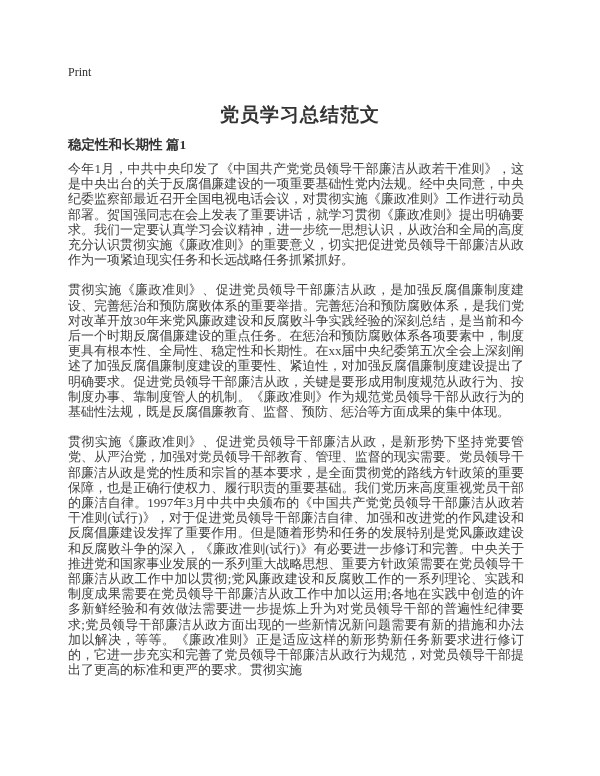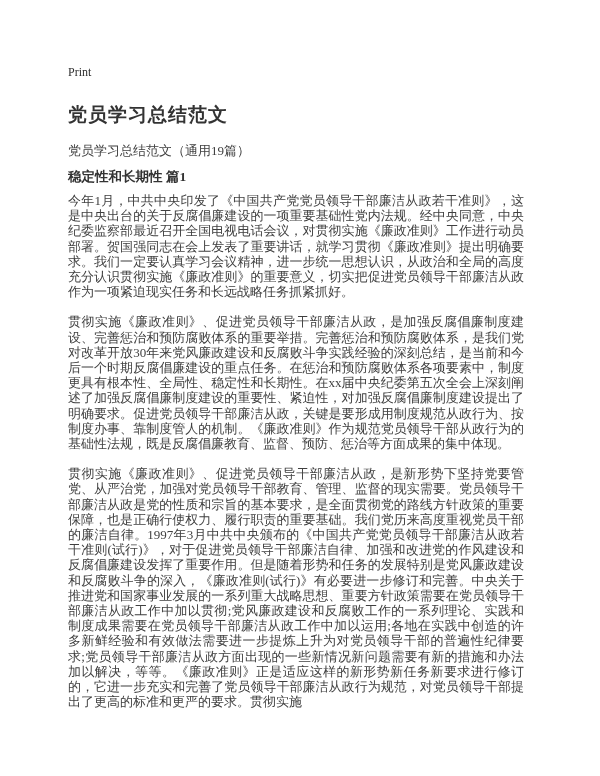--- a/index.html
+++ b/index.html
@@ -23,20 +23,21 @@
   }
   .print-label {
     font-size: 12px;
     line-height: 14px;
     color: #2e2e2e;
     display: inline-block;
     cursor: pointer;
   }
   .doc-title {
     margin: 23px 0 0 0;
+    text-align: center;
     font-size: 19px;
     line-height: 24px;
     font-weight: bold;
     color: #333333;
     letter-spacing: 1px;
   }
   .doc-subtitle {
     margin-top: 16px;
     font-size: 13px;
     line-height: 16px;
@@ -63,21 +64,20 @@
 </style>
 </head>
 <body>
 
 <div class="page">
 
   <span class="print-label">Print</span>
 
   <h1 class="doc-title">党员学习总结范文</h1>
 
-  <div class="doc-subtitle">党员学习总结范文（通用19篇）</div>
 
   <h2 class="section-heading">稳定性和长期性 篇1</h2>
 
   <div class="article">
     <p>今年1月，中共中央印发了《中国共产党党员领导干部廉洁从政若干准则》，这是中央出台的关于反腐倡廉建设的一项重要基础性党内法规。经中央同意，中央纪委监察部最近召开全国电视电话会议，对贯彻实施《廉政准则》工作进行动员部署。贺国强同志在会上发表了重要讲话，就学习贯彻《廉政准则》提出明确要求。我们一定要认真学习会议精神，进一步统一思想认识，从政治和全局的高度充分认识贯彻实施《廉政准则》的重要意义，切实把促进党员领导干部廉洁从政作为一项紧迫现实任务和长远战略任务抓紧抓好。</p>
     <p>贯彻实施《廉政准则》、促进党员领导干部廉洁从政，是加强反腐倡廉制度建设、完善惩治和预防腐败体系的重要举措。完善惩治和预防腐败体系，是我们党对改革开放30年来党风廉政建设和反腐败斗争实践经验的深刻总结，是当前和今后一个时期反腐倡廉建设的重点任务。在惩治和预防腐败体系各项要素中，制度更具有根本性、全局性、稳定性和长期性。在xx届中央纪委第五次全会上深刻阐述了加强反腐倡廉制度建设的重要性、紧迫性，对加强反腐倡廉制度建设提出了明确要求。促进党员领导干部廉洁从政，关键是要形成用制度规范从政行为、按制度办事、靠制度管人的机制。《廉政准则》作为规范党员领导干部从政行为的基础性法规，既是反腐倡廉教育、监督、预防、惩治等方面成果的集中体现。</p>
     <p>贯彻实施《廉政准则》、促进党员领导干部廉洁从政，是新形势下坚持党要管党、从严治党，加强对党员领导干部教育、管理、监督的现实需要。党员领导干部廉洁从政是党的性质和宗旨的基本要求，是全面贯彻党的路线方针政策的重要保障，也是正确行使权力、履行职责的重要基础。我们党历来高度重视党员干部的廉洁自律。1997年3月中共中央颁布的《中国共产党党员领导干部廉洁从政若干准则(试行)》，对于促进党员领导干部廉洁自律、加强和改进党的作风建设和反腐倡廉建设发挥了重要作用。但是随着形势和任务的发展特别是党风廉政建设和反腐败斗争的深入，《廉政准则(试行)》有必要进一步修订和完善。中央关于推进党和国家事业发展的一系列重大战略思想、重要方针政策需要在党员领导干部廉洁从政工作中加以贯彻;党风廉政建设和反腐败工作的一系列理论、实践和制度成果需要在党员领导干部廉洁从政工作中加以运用;各地在实践中创造的许多新鲜经验和有效做法需要进一步提炼上升为对党员领导干部的普遍性纪律要求;党员领导干部廉洁从政方面出现的一些新情况新问题需要有新的措施和办法加以解决，等等。《廉政准则》正是适应这样的新形势新任务新要求进行修订的，它进一步充实和完善了党员领导干部廉洁从政行为规范，对党员领导干部提出了更高的标准和更严的要求。贯彻实施</p>
   </div>
 
 </div>

